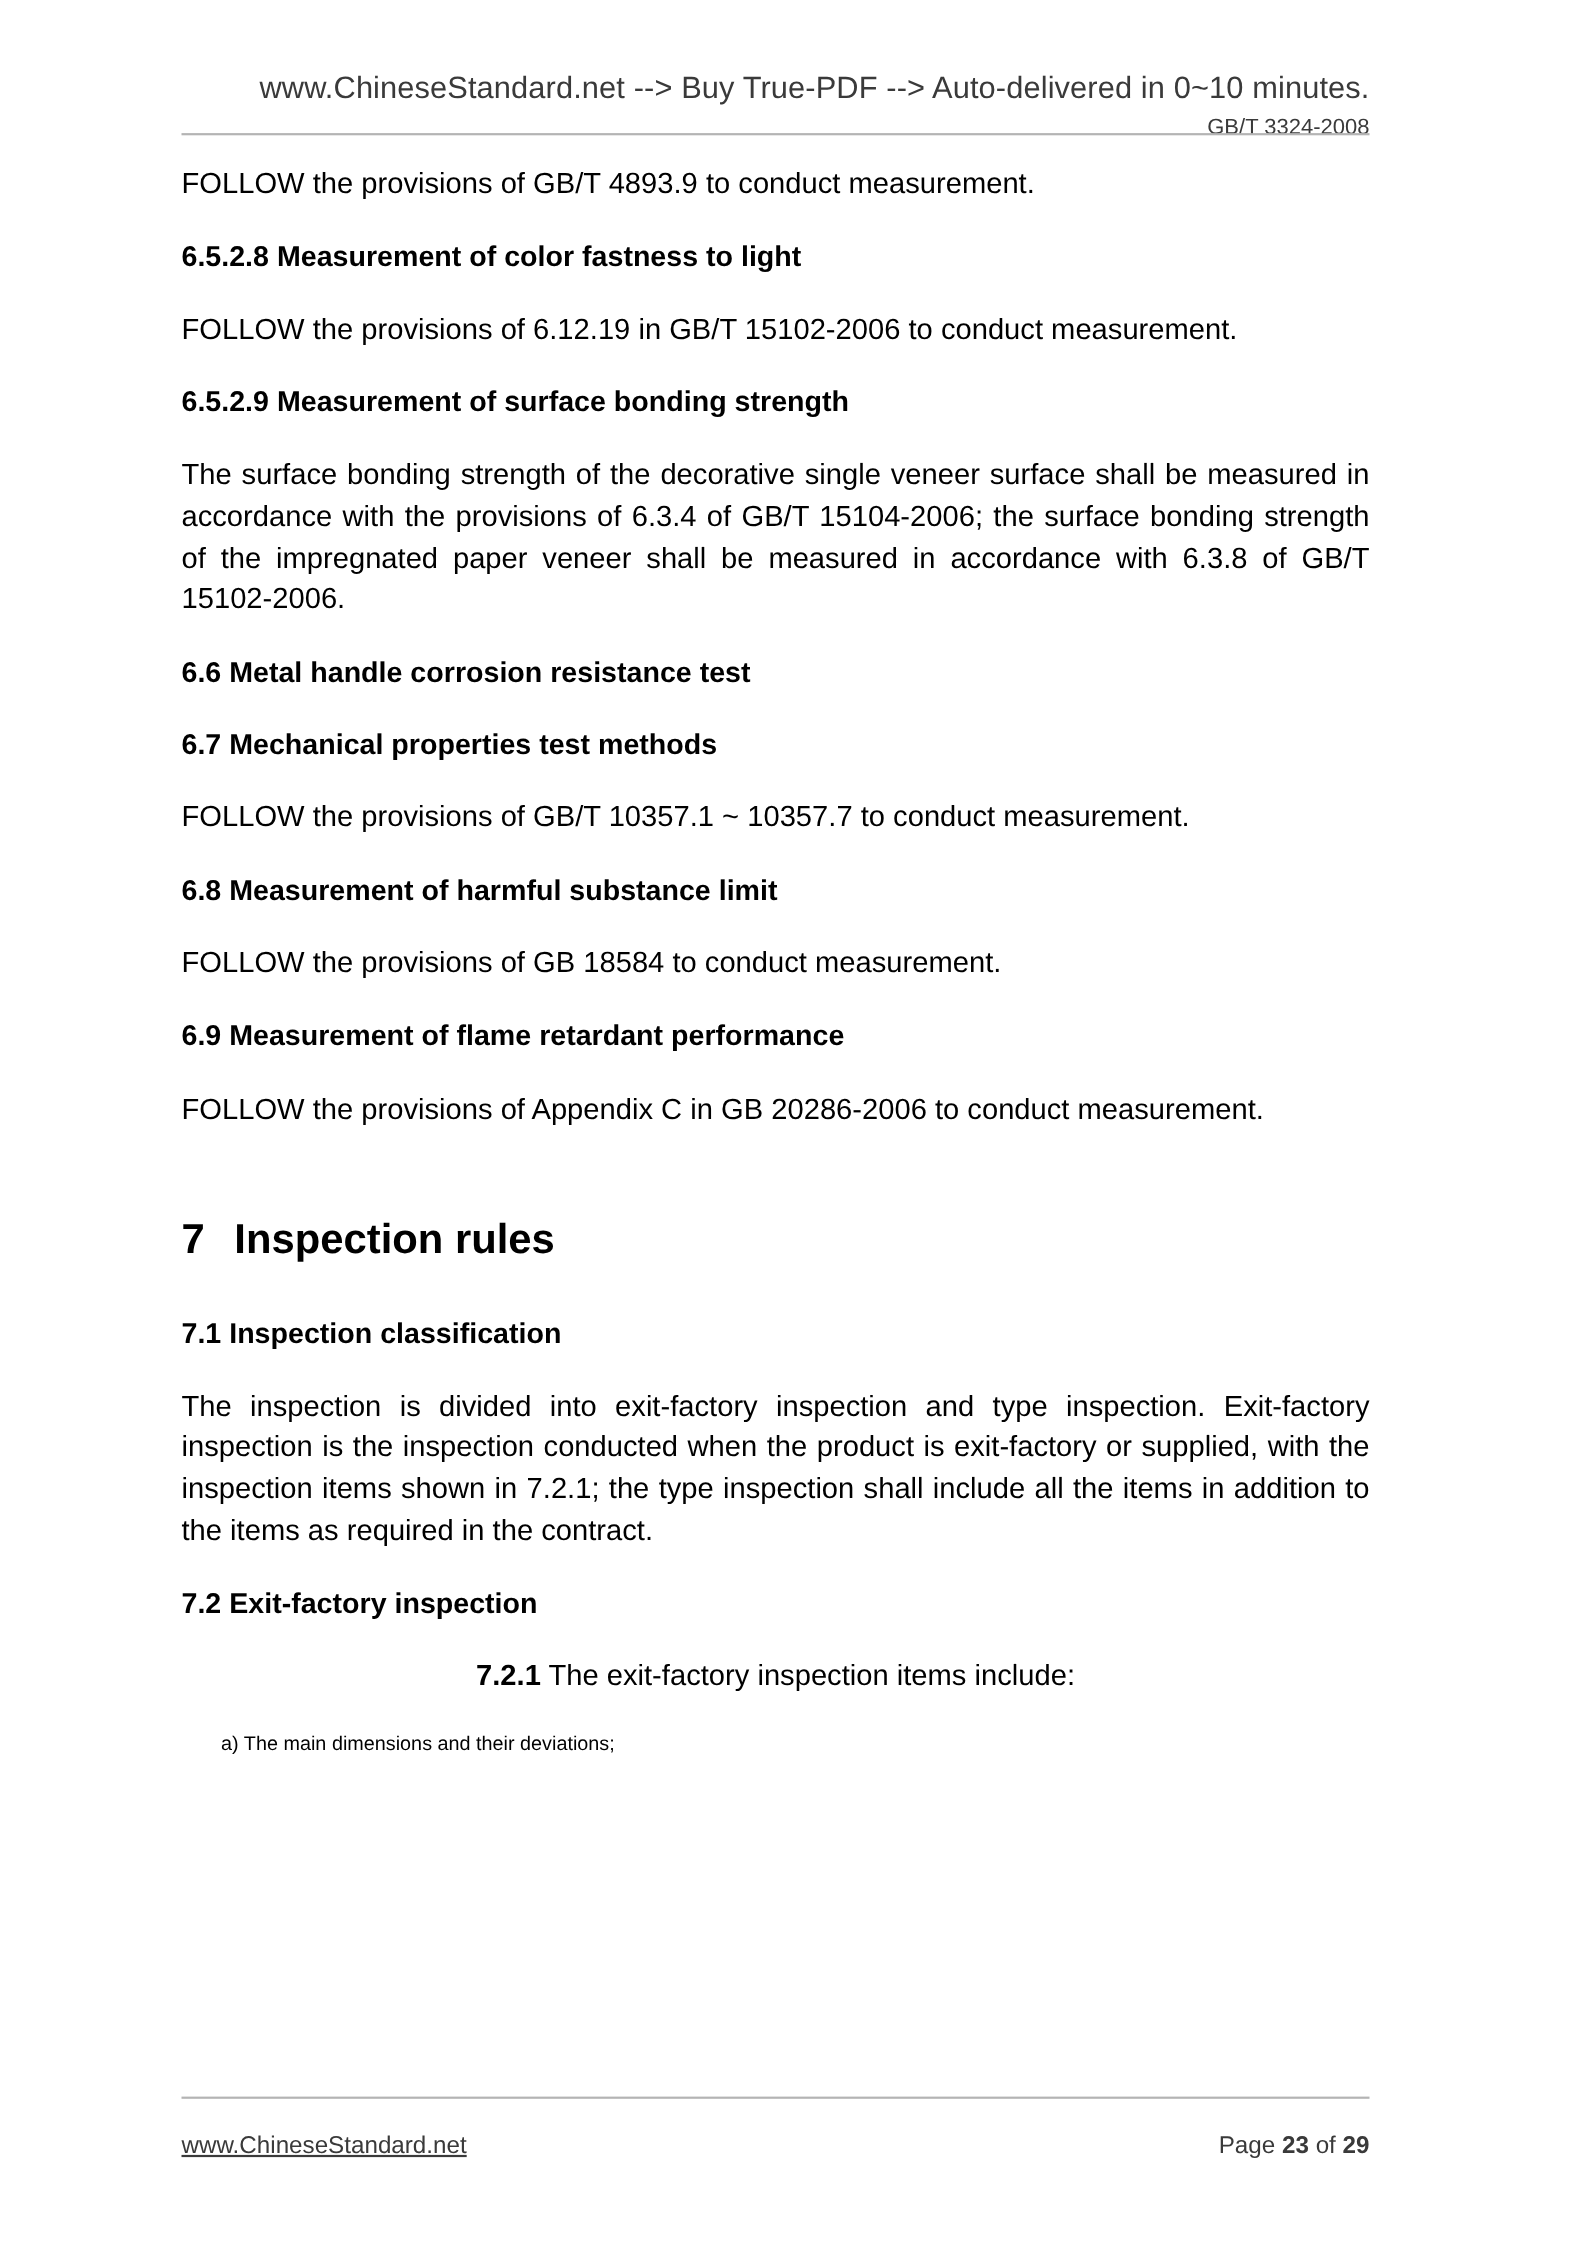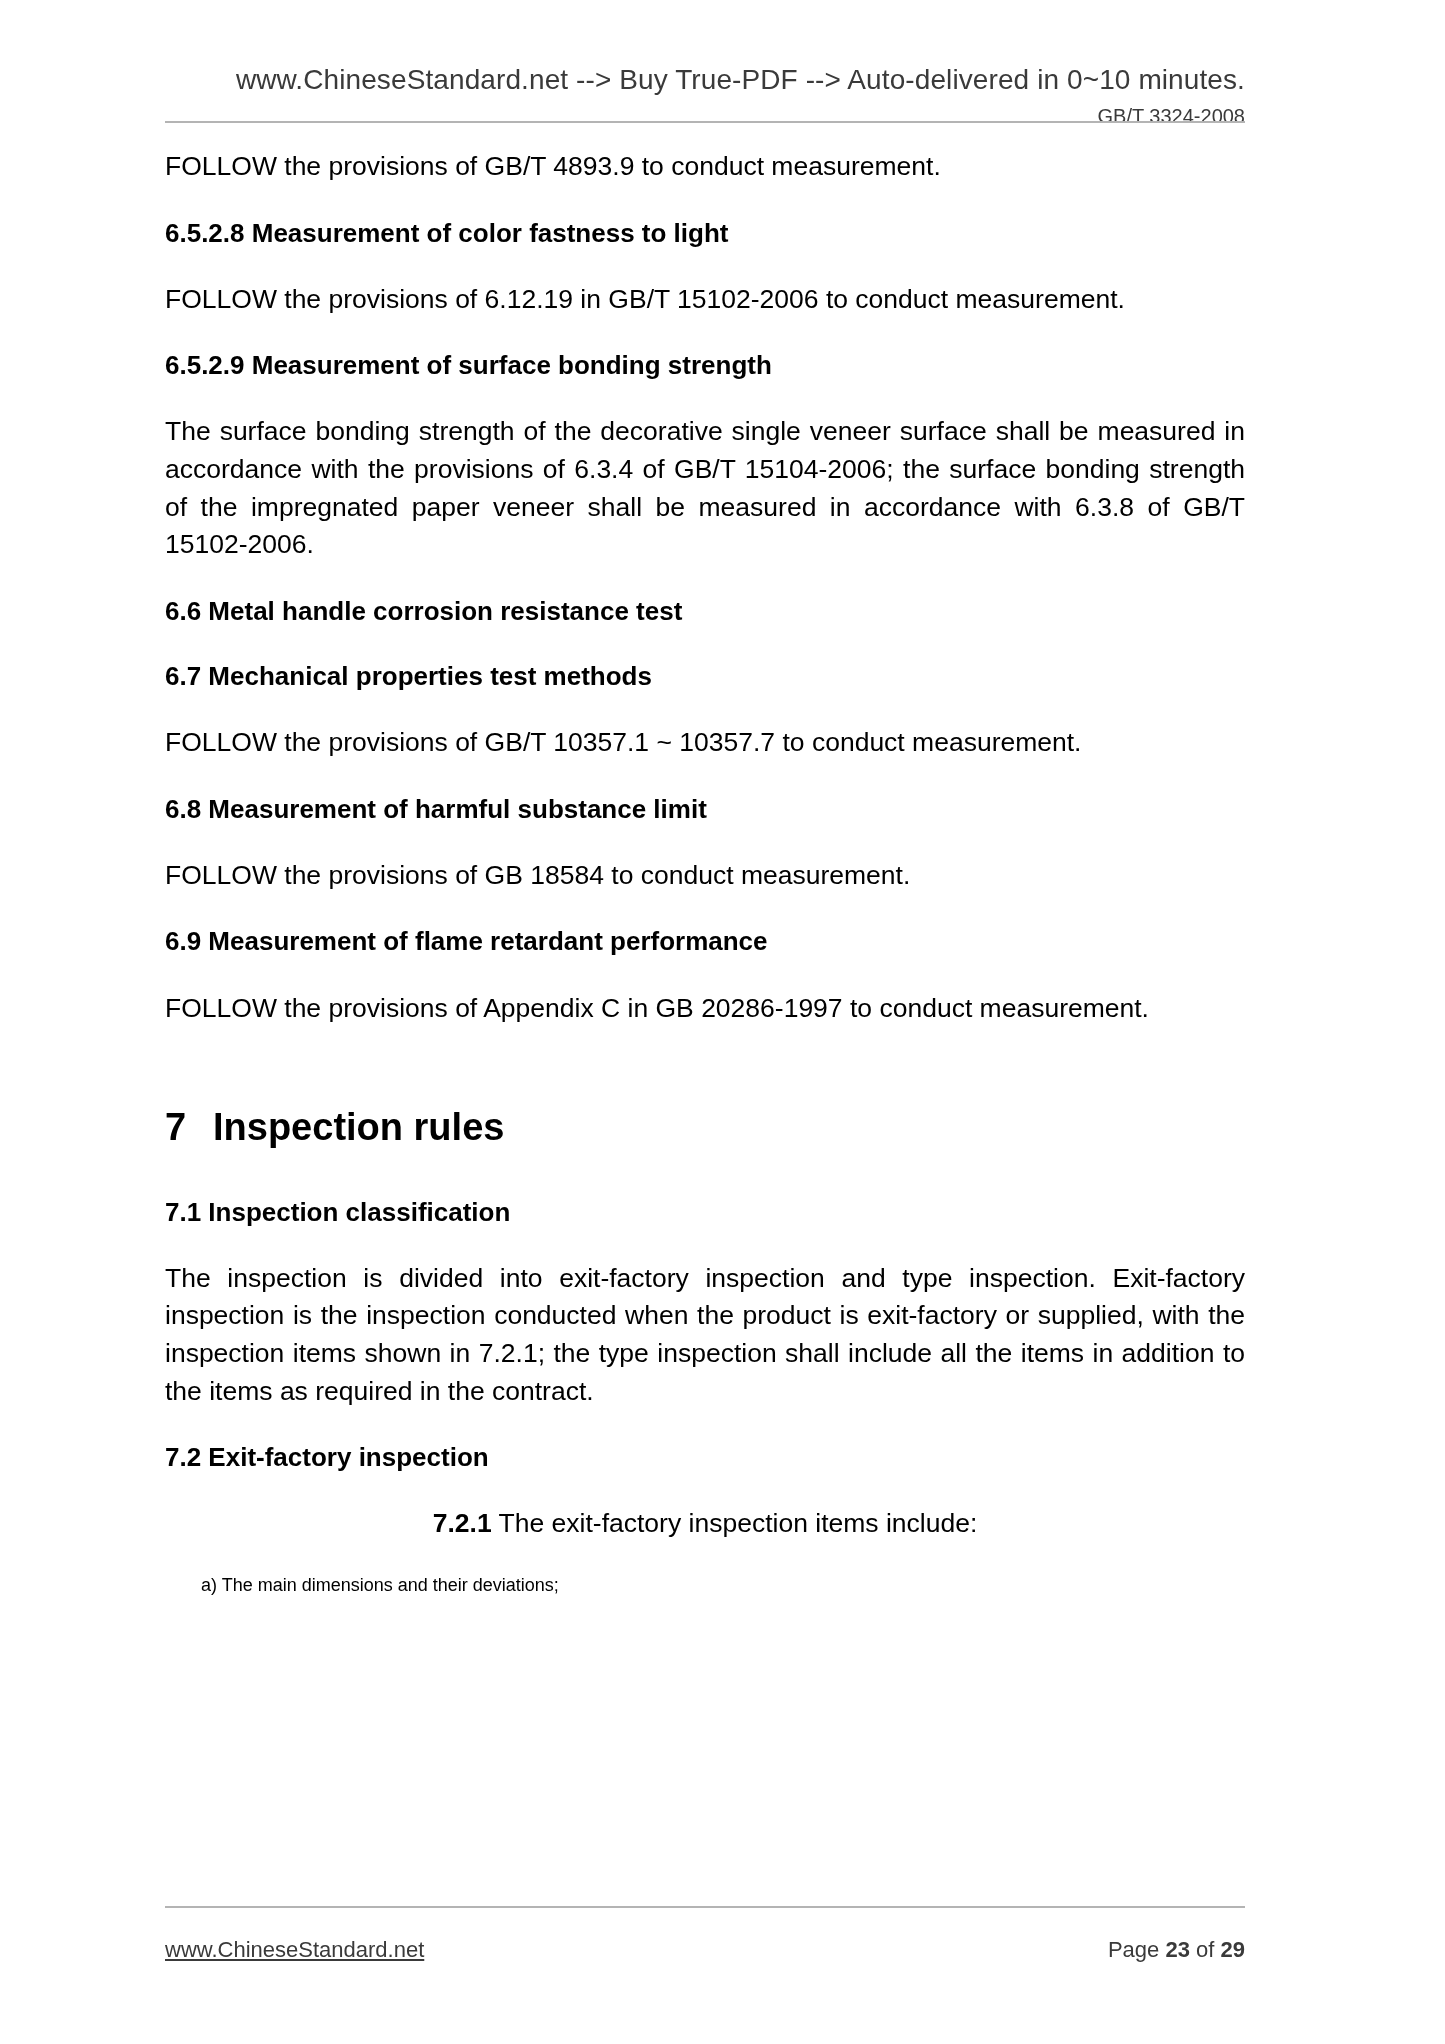--- a/index.html
+++ b/index.html
@@ -162,21 +162,21 @@
     <h3 class="heading">6.7 Mechanical properties test methods</h3>
 
     <p class="para plain">FOLLOW the provisions of GB/T 10357.1 ~ 10357.7 to conduct measurement.</p>
 
     <h3 class="heading">6.8 Measurement of harmful substance limit</h3>
 
     <p class="para plain">FOLLOW the provisions of GB 18584 to conduct measurement.</p>
 
     <h3 class="heading">6.9 Measurement of flame retardant performance</h3>
 
-    <p class="para">FOLLOW the provisions of Appendix C in GB 20286-1997 to conduct measurement.</p>
+    <p class="para">FOLLOW the provisions of Appendix C in GB 20286-2006 to conduct measurement.</p>
 
     <h1 class="heading-major">
       <span class="num">7</span><span>Inspection rules</span>
     </h1>
 
     <h3 class="heading">7.1 Inspection classification</h3>
 
     <p class="para">The inspection is divided into exit-factory inspection and type inspection. Exit-factory inspection is the inspection conducted when the product is exit-factory or supplied, with the inspection items shown in 7.2.1; the type inspection shall include all the items in addition to the items as required in the contract.</p>
 
     <h3 class="heading">7.2 Exit-factory inspection</h3>

